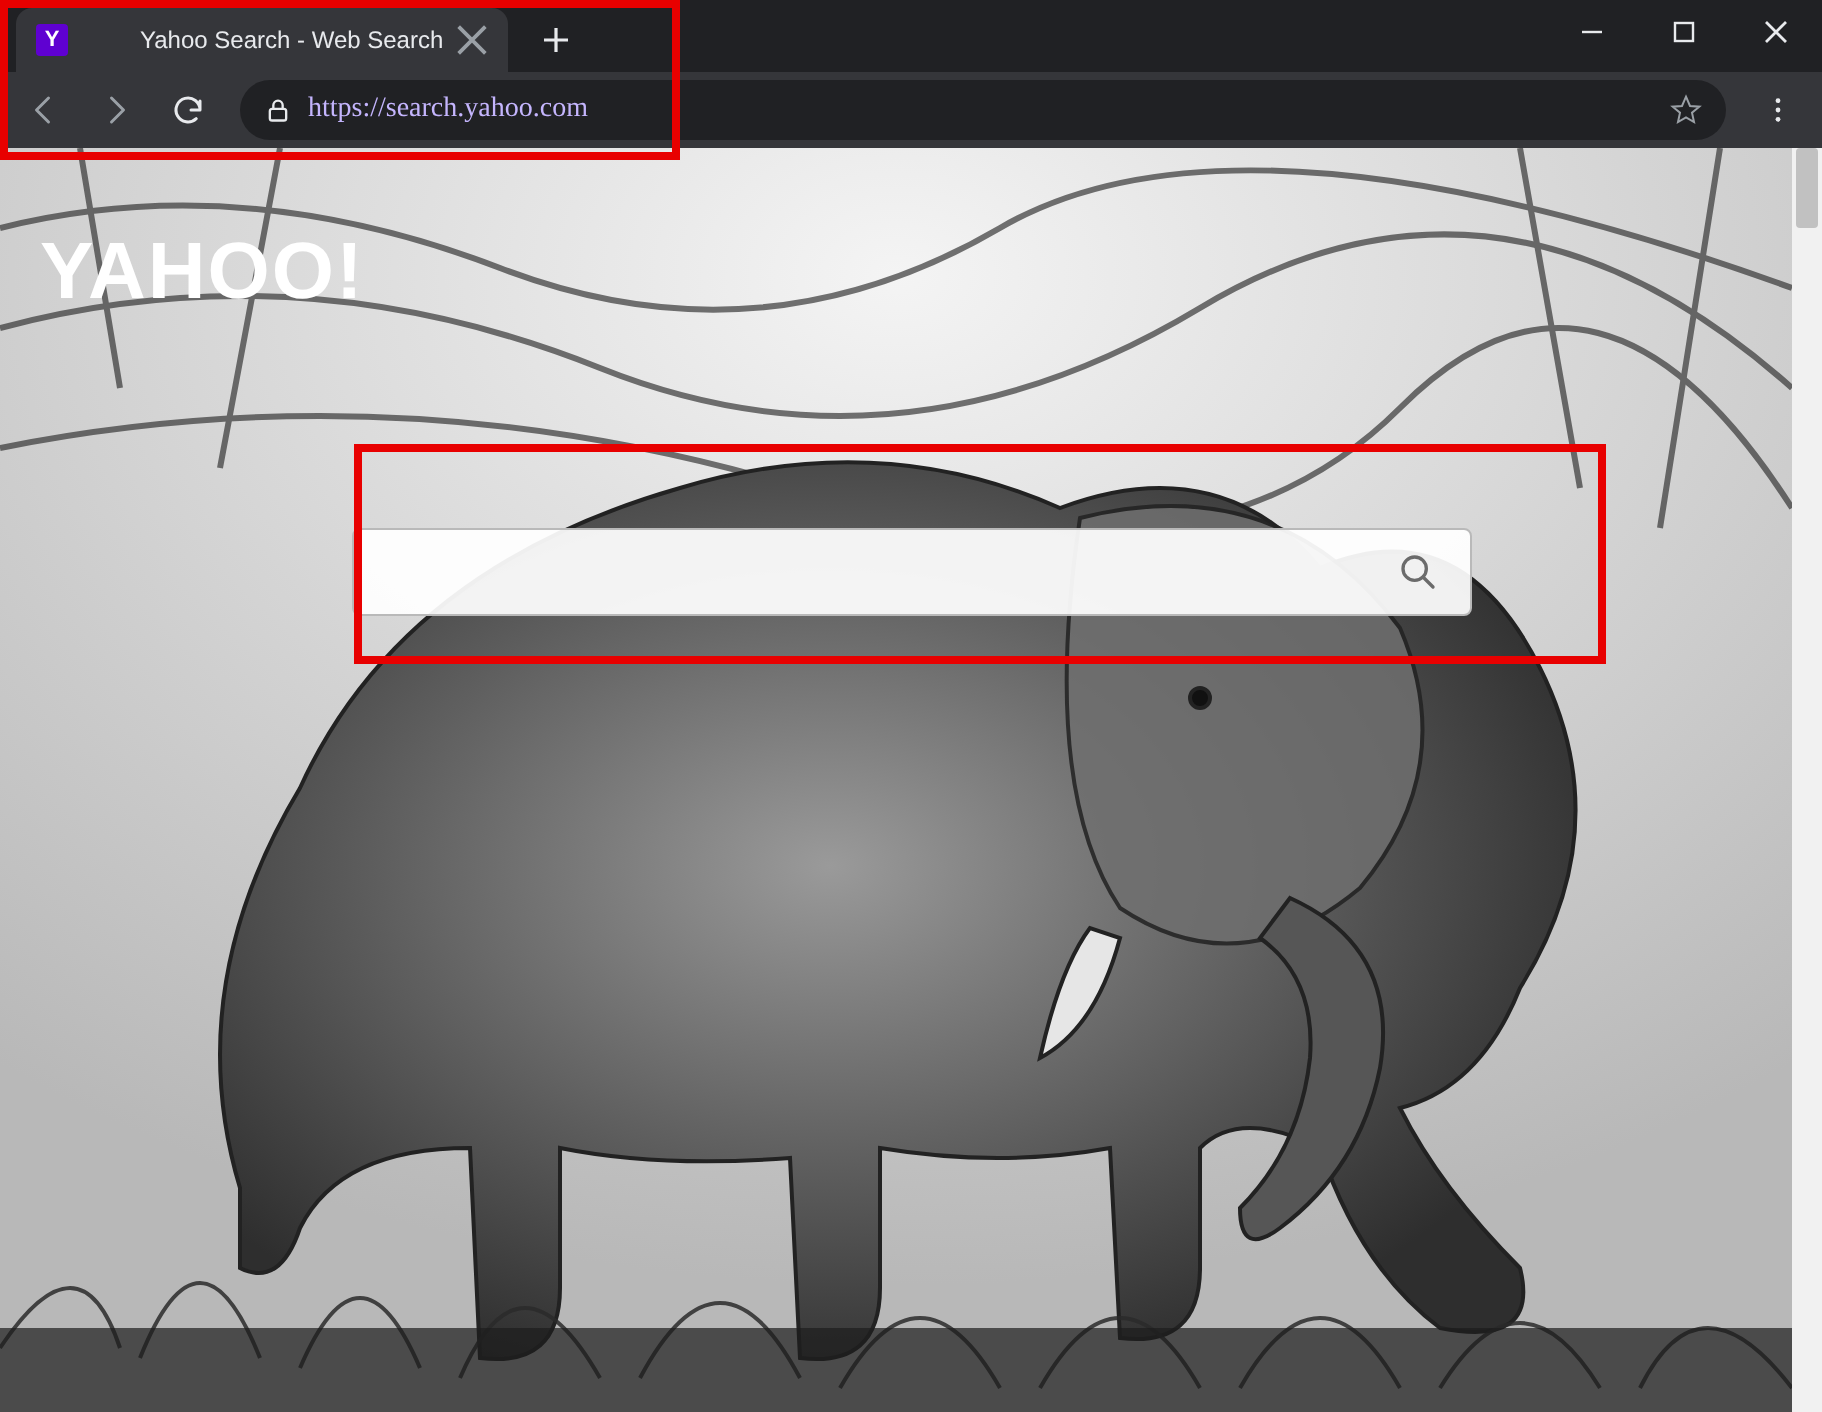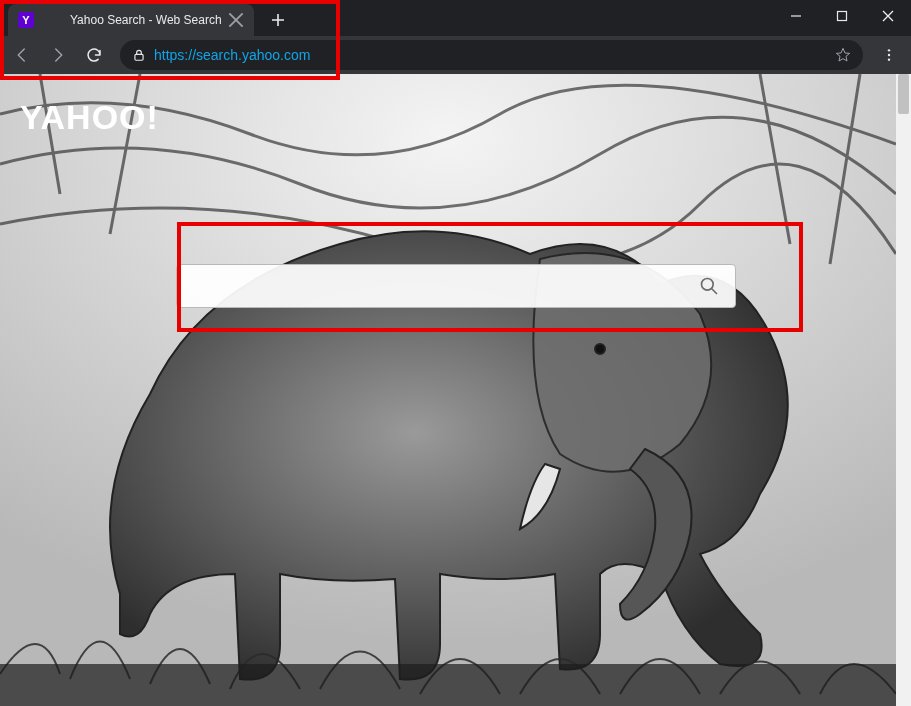--- a/index.html
+++ b/index.html
@@ -12,29 +12,29 @@
   .tab .tab-close { width:16px; height:16px; display:flex; align-items:center; justify-content:center; color:#9aa0a6; margin-left:6px; cursor:pointer;}
   .newtab { width:28px; height:28px; display:flex; align-items:center; justify-content:center; color:#e8eaed; cursor:pointer; margin-left:10px; margin-bottom:2px;}
   .win-controls { position:absolute; right:0; top:0; height:32px; display:flex;}
   .win-btn { width:46px; height:32px; display:flex; align-items:center; justify-content:center; color:#e8eaed; cursor:pointer;}
   .win-btn svg { width:12px; height:12px; }
   .toolbar { height:38px; background:#35363a; display:flex; align-items:center; padding:0 6px; gap:4px;}
   .nav-btn { width:32px; height:32px; display:flex; align-items:center; justify-content:center; color:#9aa0a6; cursor:pointer; border-radius:50%;}
   .nav-btn.enabled { color:#e8eaed;}
   .omnibox { flex:1; height:30px; background:#202124; border-radius:15px; display:flex; align-items:center; padding:0 12px; color:#e8eaed; font-size:14px; margin:0 6px;}
   .omnibox .lock { margin-right:8px; display:flex; align-items:center;}
-  .omnibox .url { flex:1; color:#0ea5e9; white-space:nowrap; overflow:hidden;}
+  .omnibox .url { flex:1; color:#c4b5fd; white-space:nowrap; overflow:hidden;font-family:Liberation Serif, serif;}
   .omnibox .star { margin-left:8px; display:flex; color:#9aa0a6;}
   .menu-btn { width:32px; height:32px; display:flex; align-items:center; justify-content:center; color:#e8eaed; cursor:pointer;}
   .viewport { flex:1; position:relative; background:#000; overflow:hidden;}
   .scrollbar { position:absolute; right:0; top:0; bottom:0; width:15px; background:#f1f1f1;}
   .scrollbar-thumb{ position:absolute; top:0; left:2px; right:2px; height:40px; background:#c1c1c1; border-radius:2px;}
   .bg { position:absolute; inset:0; right:15px; overflow:hidden;}
   .bg svg { width:100%; height:100%; display:block;}
-  .logo { position:absolute; top:24px; left:20px; color:#fff; font-size:34px; font-weight:bold; letter-spacing:1px; font-family:"Helvetica Neue",Arial,sans-serif;}
+  .logo { position:absolute; top:40px; left:20px; color:#fff; font-size:40px; font-weight:bold; letter-spacing:1px; font-family:"Helvetica Neue",Arial,sans-serif;}
   .search-wrap { position:absolute; left:50%; top:190px; transform:translateX(-50%); width:560px;}
   .search-box { width:100%; height:44px; background:rgba(255,255,255,0.93); border:1px solid #b9b9b9; border-radius:4px; display:flex; align-items:center; padding:0 10px 0 16px;}
   .search-box input { flex:1; border:none; outline:none; background:transparent; font-size:18px; color:#333;}
   .search-box .srch { width:32px; height:32px; display:flex; align-items:center; justify-content:center; color:#6b6b6b; cursor:pointer;}
   .highlight { position:absolute; border:4px solid #e80000; pointer-events:none;}
   .hl1 { top:0; left:0; width:340px; height:80px;}
   .hl2 { top:222px; left:177px; width:626px; height:110px;}
 </style>
 </head>
 <body>

